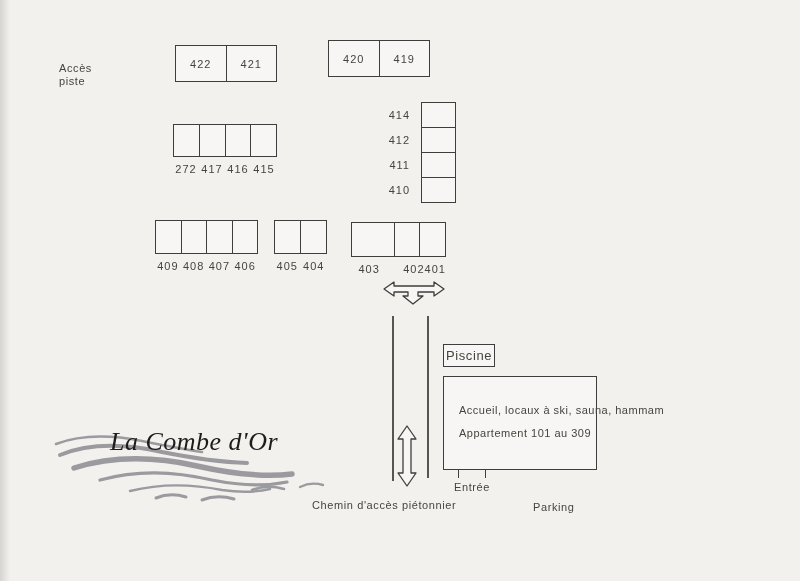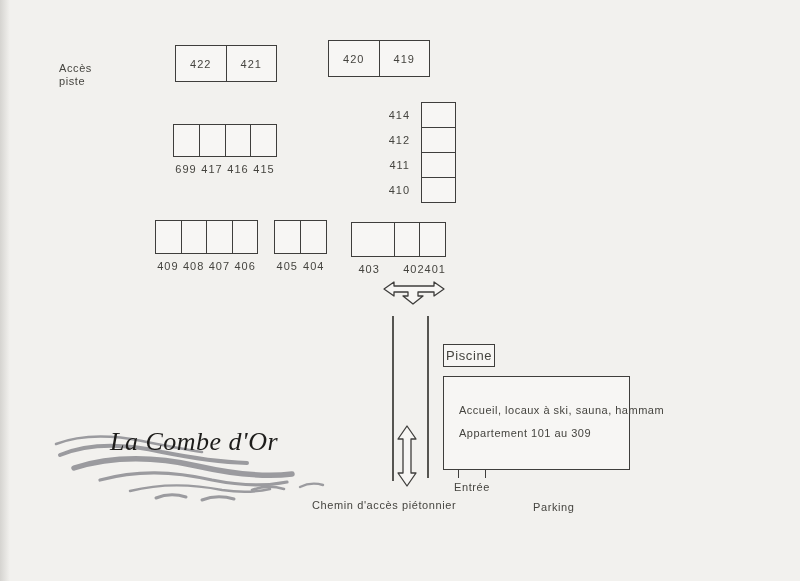--- a/index.html
+++ b/index.html
@@ -98,21 +98,21 @@
         </div>
       </div>
       <div class="block" style="top: 124px; left: 173px;">
         <div class="block-box horizontal" style="width: 104px; height: 33px;">
           <div class="cell"></div>
           <div class="cell"></div>
           <div class="cell"></div>
           <div class="cell"></div>
         </div>
         <div class="label-row" style="width: 104px;">
-          <div class="unit-label">699</div>
+          <div class="unit-label">272</div>
           <div class="unit-label">417</div>
           <div class="unit-label">416</div>
           <div class="unit-label">415</div>
         </div>
       </div>
       <div class="block" style="top: 220px; left: 155px;">
         <div class="block-box horizontal" style="width: 103px; height: 34px;">
           <div class="cell"></div>
           <div class="cell"></div>
           <div class="cell"></div>
@@ -157,21 +157,21 @@
   <div class="path-line" style="left:427px;top:316px;height:162px"></div>
 
   <svg class="overlay" style="left:396px;top:425px" width="22" height="62" viewBox="0 0 22 62">
     <polygon class="arrow-shape" points="11,1 20,14 15,14 15,48 20,48 11,61 2,48 7,48 7,14 2,14"></polygon>
   </svg>
 
   <div class="pool-box" style="left:443px;top:344px;width:52px;height:23px">
     <span>Piscine</span>
   </div>
 
-  <div class="main-box" style="left:443px;top:376px;width:187px;height:94px">
+  <div class="main-box" style="left:443px;top:376px;width:154px;height:94px">
     <div class="bline" style="top:27px">Accueil, locaux à ski, sauna, hammam</div>
     <div class="bline" style="top:50px">Appartement 101 au 309</div>
   </div>
 
   <div class="tick" style="left:458px;top:470px"></div>
   <div class="tick" style="left:485px;top:470px"></div>
   <div class="txt" style="left:449px;top:481px;width:46px;text-align:center">Entrée</div>
 
   <div class="txt" style="left:533px;top:501px">Parking</div>
   <div class="txt" style="left:312px;top:499px">Chemin d'accès piétonnier</div>

